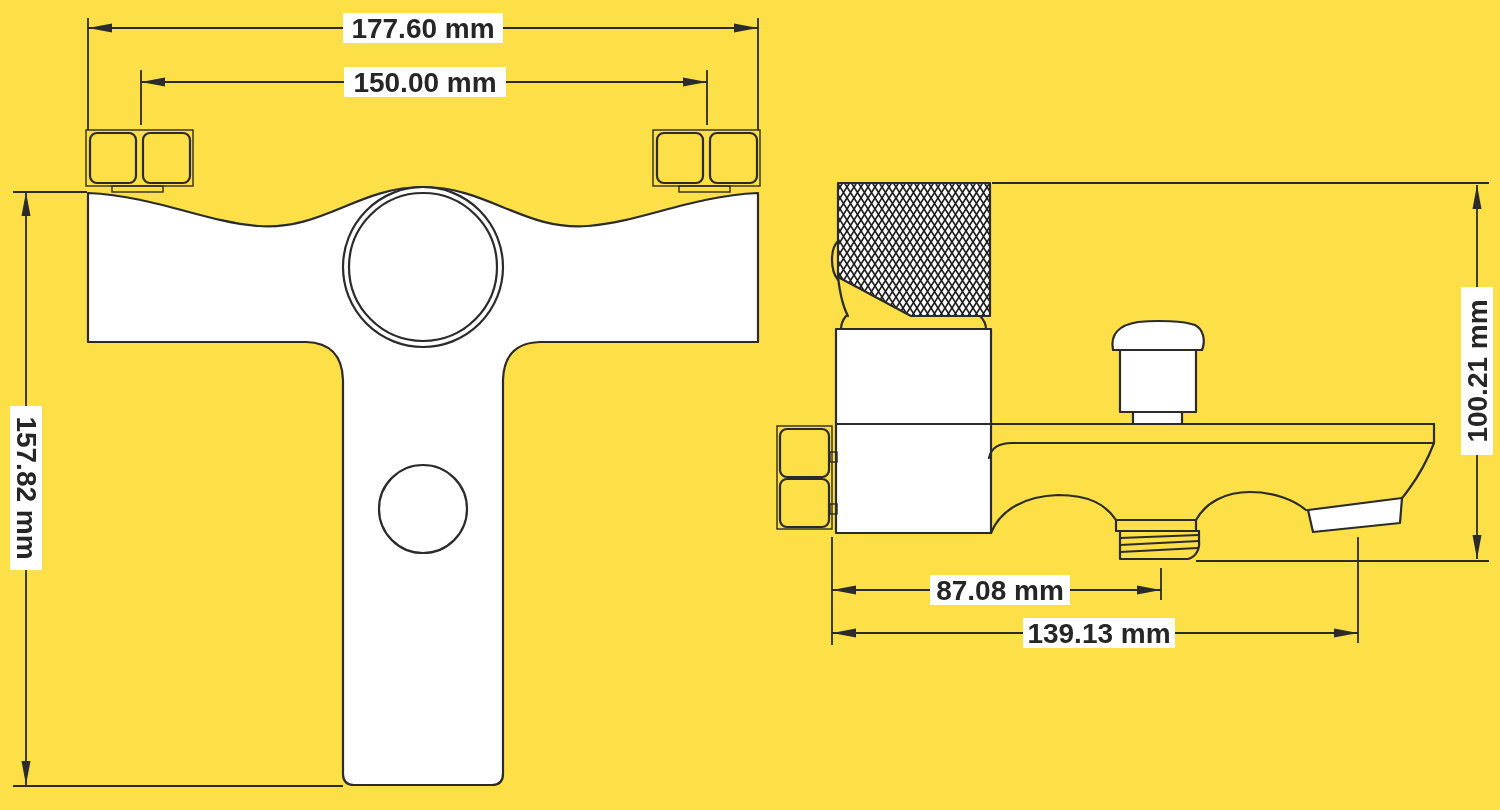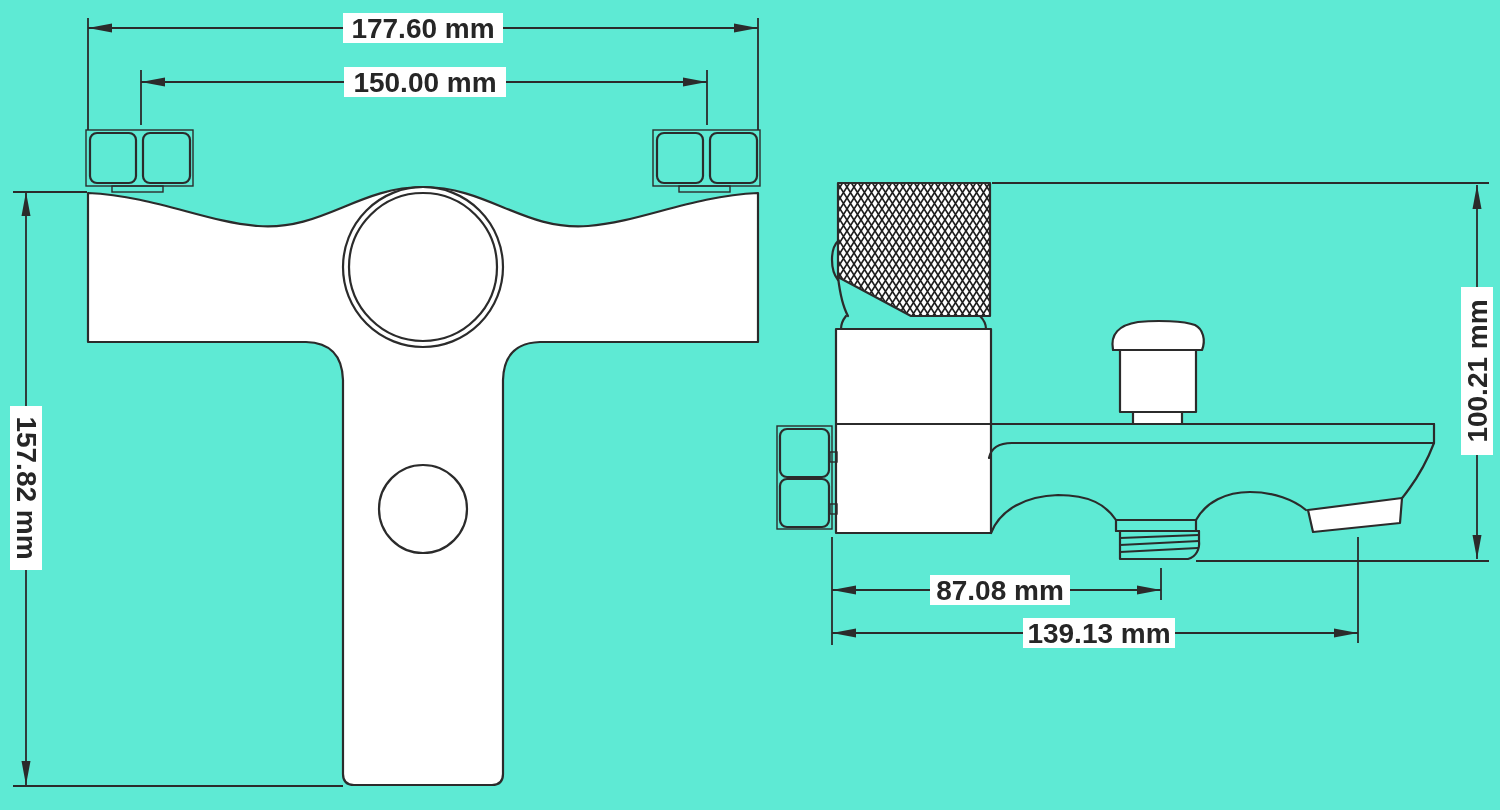--- a/index.html
+++ b/index.html
@@ -1,16 +1,16 @@
 <!DOCTYPE html>
 <html><head>
 <meta charset="utf-8">
 <style>
   html,body{margin:0;padding:0;background:#ffffff;}
-  .canvas{position:relative;width:1500px;height:810px;background:#5eead4;overflow:hidden;
+  .canvas{position:relative;width:1500px;height:810px;background:#fde047;overflow:hidden;
           font-family:"Liberation Sans", sans-serif;}
   svg{position:absolute;left:0;top:0;}
   .outline{fill:none;stroke:#2b2b2b;stroke-width:2.2;stroke-linecap:round;stroke-linejoin:round;}
   .outline-fill{fill:#ffffff;stroke:#2b2b2b;stroke-width:2.2;stroke-linejoin:round;}
   .thin{fill:none;stroke:#2b2b2b;stroke-width:1.4;}
   .dim{fill:none;stroke:#2b2b2b;stroke-width:1.8;}
   .ext{fill:none;stroke:#2b2b2b;stroke-width:1.8;}
   .dim-label{font-family:"Liberation Sans", sans-serif;font-size:28px;font-weight:bold;fill:#262626;
              text-anchor:middle;dominant-baseline:central;}
   .mask{fill:#ffffff;stroke:none;}

